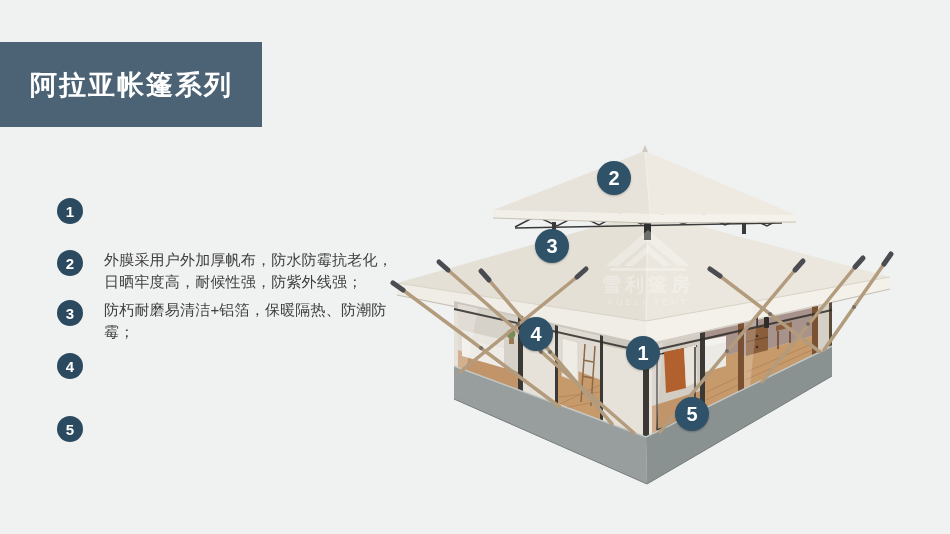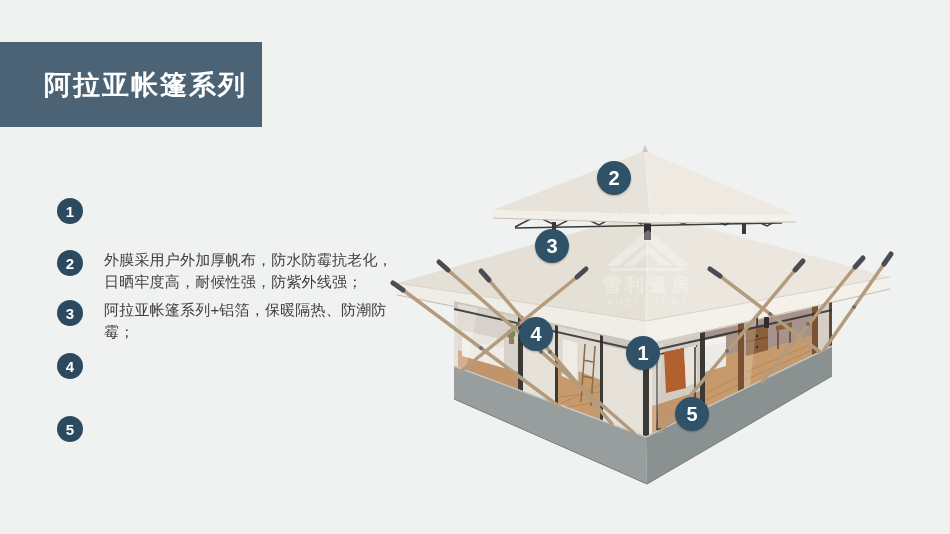--- a/index.html
+++ b/index.html
@@ -1,20 +1,20 @@
 <!DOCTYPE html>
 <html><head>
 <meta charset="utf-8">
 <style>
   html,body{margin:0;padding:0;}
   body{font-family:"Liberation Sans",sans-serif;background:#e8e8e8;}
   .slide{position:relative;width:950px;height:534px;background:#f0f1f1;overflow:hidden;}
 
   .title-box{position:absolute;left:0;top:42px;width:262px;height:85px;background:#4b6375;
-    display:flex;align-items:center;padding-left:44px;box-sizing:border-box;}
+    display:flex;align-items:center;padding-left:30px;box-sizing:border-box;}
   .title-box span{color:#ffffff;font-size:27px;font-weight:bold;letter-spacing:2px;white-space:nowrap;}
 
   .feature{position:absolute;left:57px;display:flex;align-items:flex-start;}
   .badge{width:26px;height:26px;border-radius:50%;background:#2c4a5f;color:#fff;
     font-size:15px;font-weight:bold;display:flex;align-items:center;justify-content:center;
     flex:0 0 26px;margin-top:1px;}
   .ftext{margin-left:21px;width:310px;font-size:15px;line-height:22px;color:#3e3e3e;
     white-space:pre-line;letter-spacing:0.2px;}
 
   .tent-svg{position:absolute;left:0;top:0;width:950px;height:534px;}
@@ -201,21 +201,21 @@
     <div class="feature" style="top:197px">
       <div class="badge">1</div>
     </div>
     <div class="feature" style="top:249px">
       <div class="badge">2</div>
       <div class="ftext">外膜采用户外加厚帆布，防水防霉抗老化，
 日晒牢度高，耐候性强，防紫外线强；</div>
     </div>
     <div class="feature" style="top:299px">
       <div class="badge">3</div>
-      <div class="ftext">阿拉亚帐篷系列+铝箔，保暖隔热、防潮防
+      <div class="ftext">防朽耐磨易清洁+铝箔，保暖隔热、防潮防
 霉；</div>
     </div>
     <div class="feature" style="top:352px">
       <div class="badge">4</div>
     </div>
     <div class="feature" style="top:415px">
       <div class="badge">5</div>
     </div>
   </div>
 

